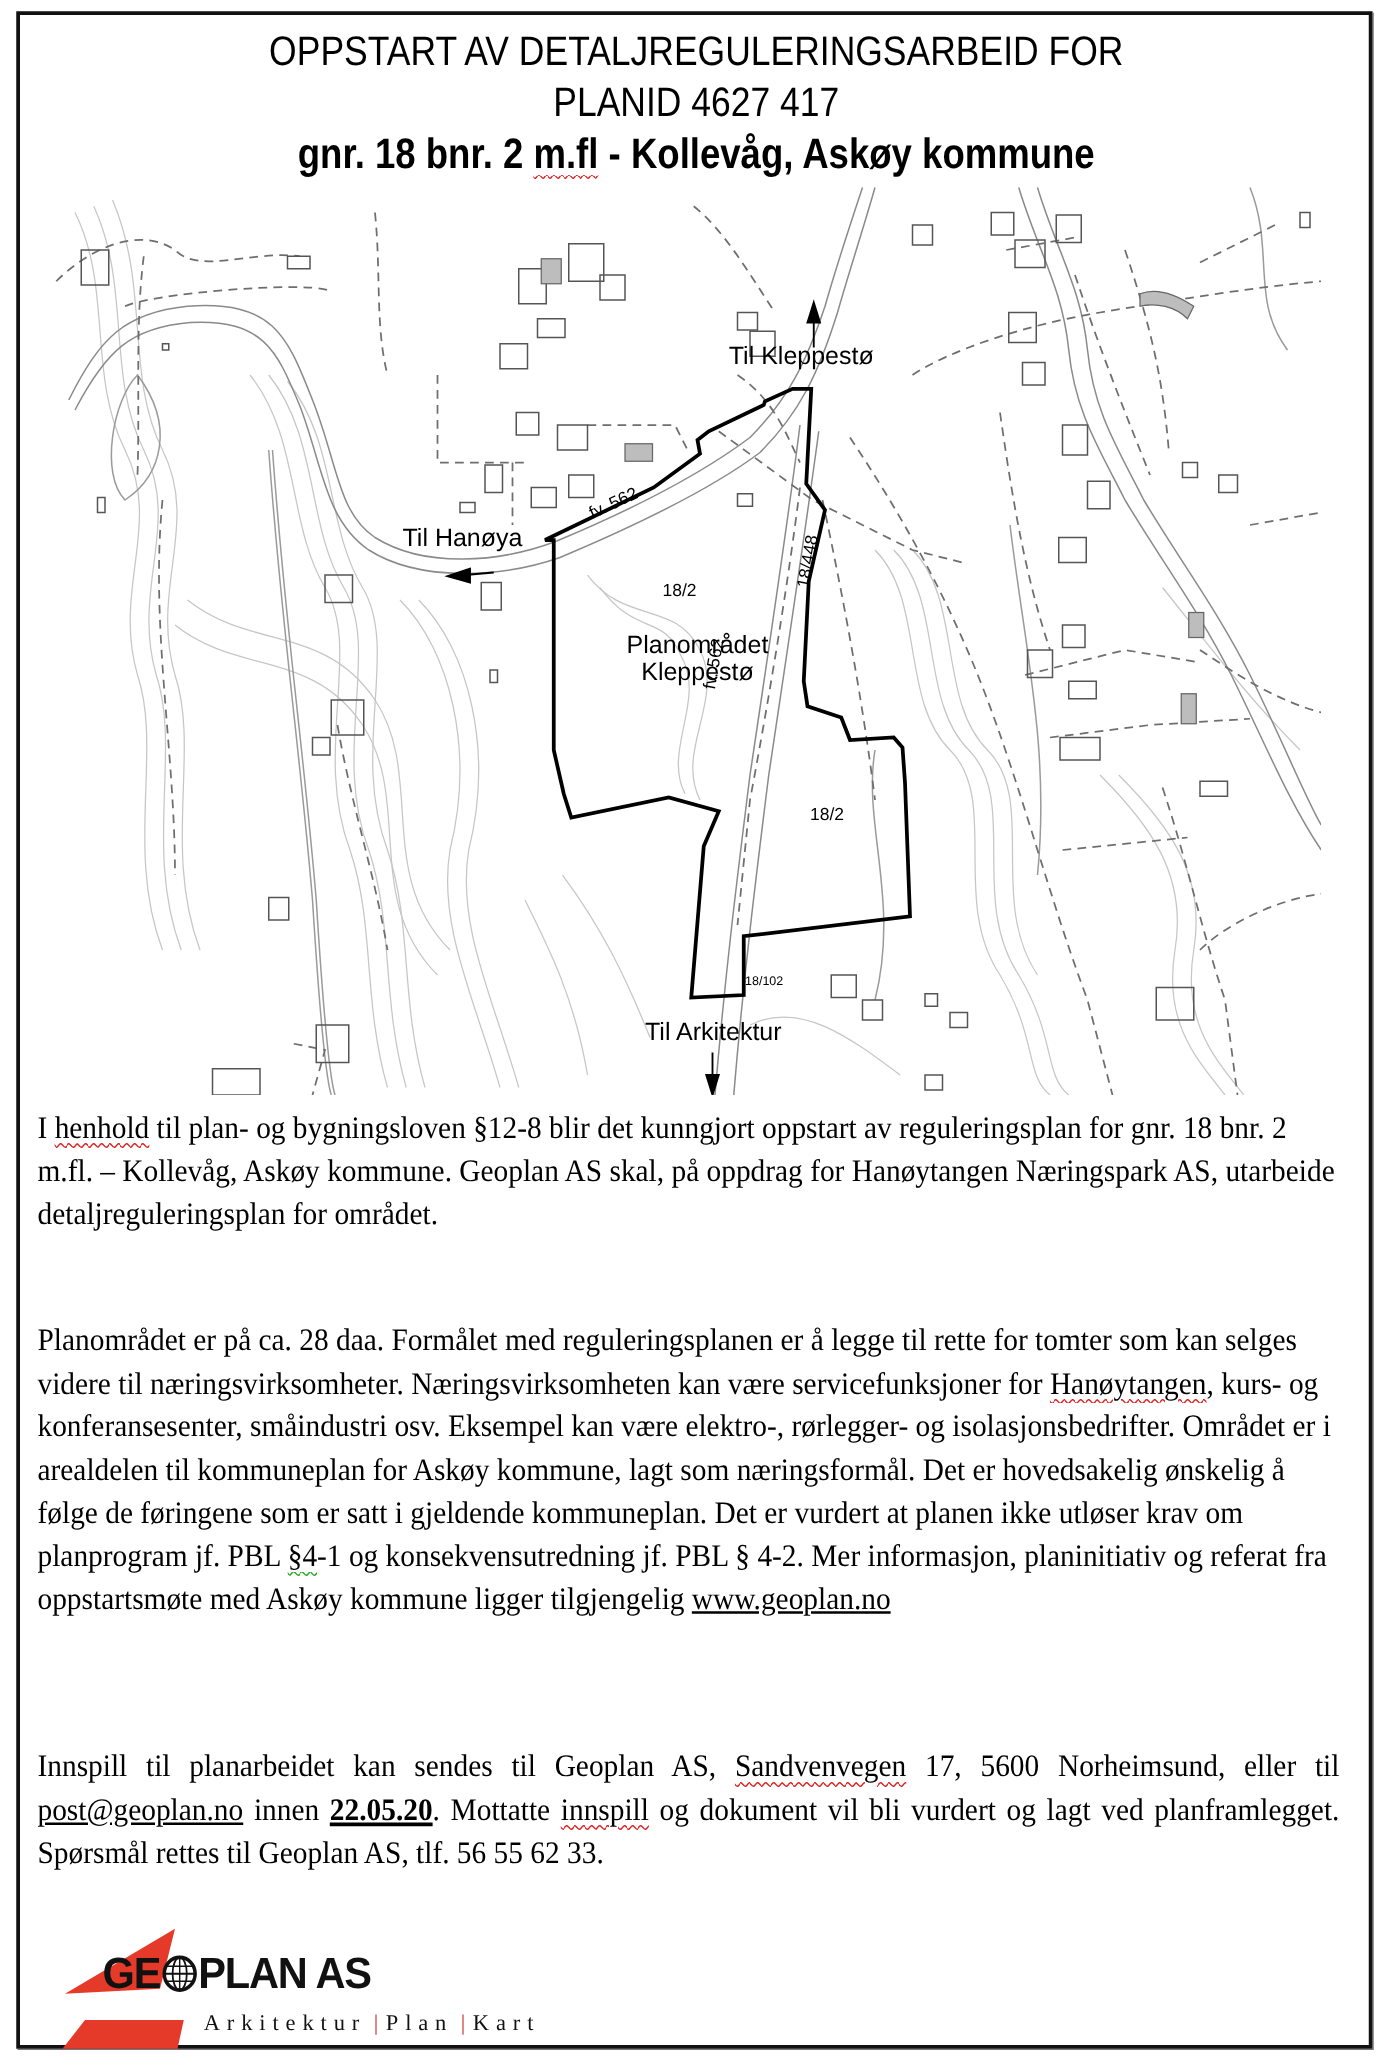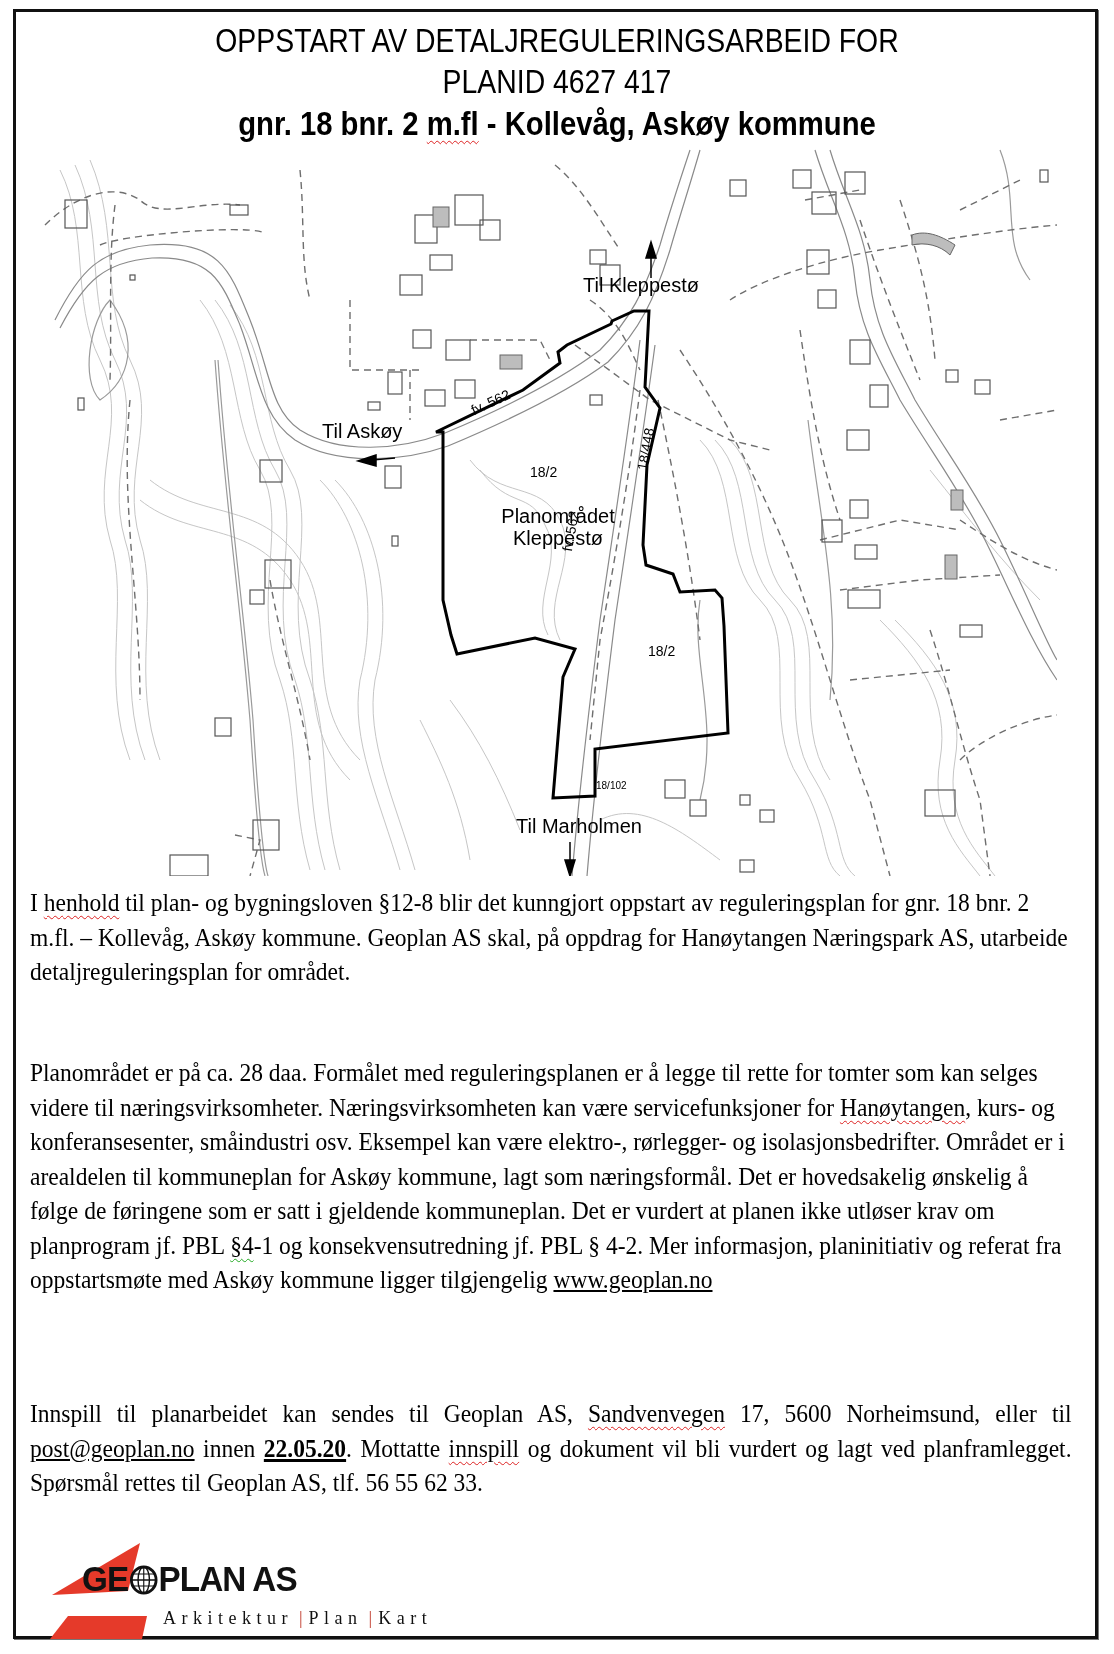--- a/index.html
+++ b/index.html
@@ -214,22 +214,22 @@
       <line x1="651" y1="278" x2="651" y2="254"></line>
       <polygon points="646,258 651,242 656,258"></polygon>
       <line x1="395" y1="458" x2="372" y2="460"></line>
       <polygon points="376,455 358,461 376,466"></polygon>
       <line x1="570" y1="842" x2="570" y2="864"></line>
       <polygon points="565,860 570,876 575,860"></polygon>
     </g>
   </svg>
 
   <div class="maplabel big" style="left:555px;top:130px">Til Kleppestø</div>
-  <div class="maplabel big" style="left:294px;top:276px">Til Askøy</div>
-  <div class="maplabel big" style="left:488px;top:671px">Til Marholmen</div>
+  <div class="maplabel big" style="left:294px;top:276px">Til Hanøya</div>
+  <div class="maplabel big" style="left:488px;top:671px">Til Arkitektur</div>
   <div class="maplabel small" style="left:442px;top:250px;transform:rotate(-25deg);font-size:14px">fv. 562</div>
   <div class="maplabel small" style="left:532px;top:405px;transform:rotate(-80deg);transform-origin:left top;font-size:14px">fv. 562</div>
   <div class="maplabel small" style="left:502px;top:320px;font-size:14px">18/2</div>
   <div class="maplabel small" style="left:620px;top:499px;font-size:14px">18/2</div>
   <div class="maplabel small" style="left:607px;top:324px;transform:rotate(-80deg);transform-origin:left top;font-size:14px">18/448</div>
   <div class="maplabel small" style="left:568px;top:636px;font-size:10px">18/102</div>
   <div class="maplabel big" style="left:470px;top:360px;text-align:center;width:120px;line-height:22px">
     <div>Planområdet</div>
     <div>Kleppestø</div>
   </div>

